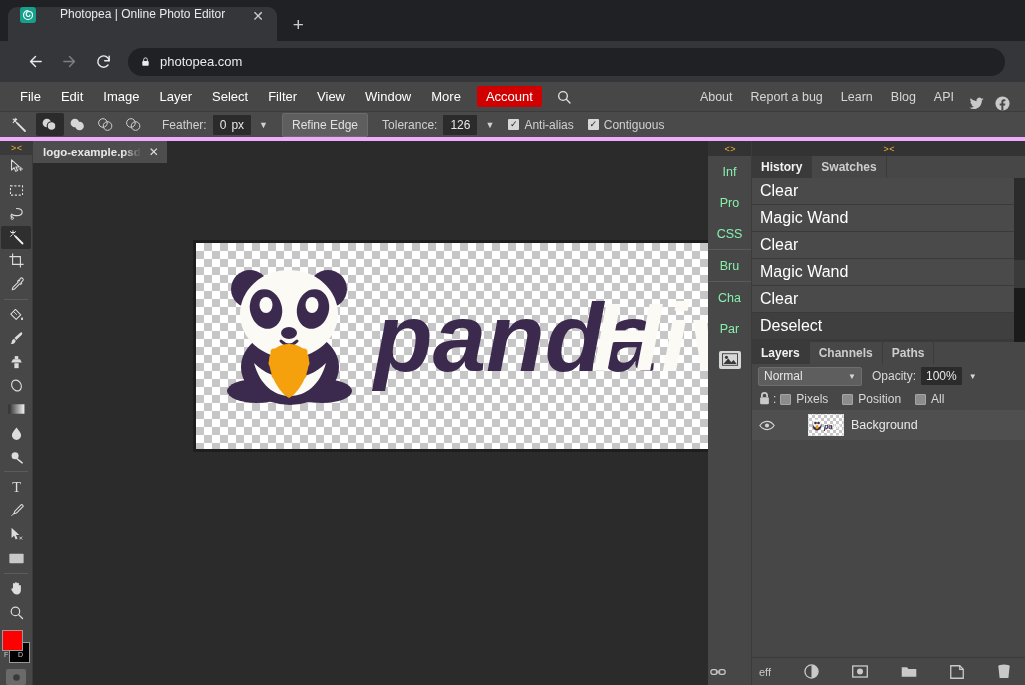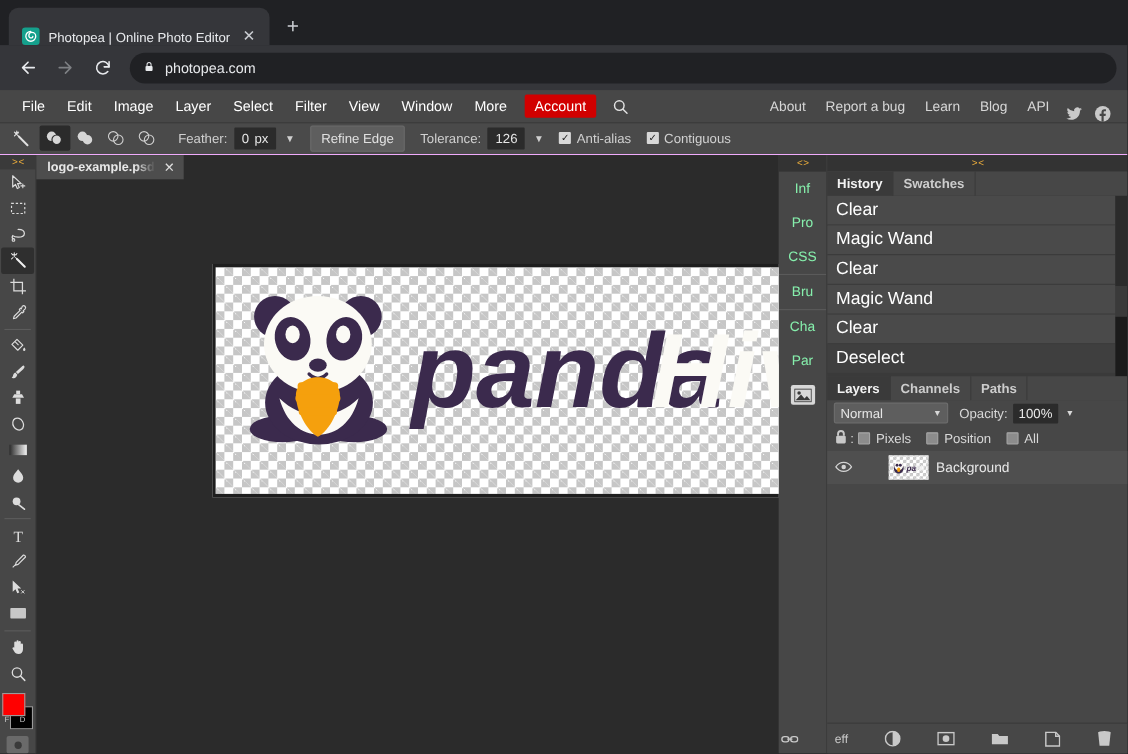--- a/index.html
+++ b/index.html
@@ -9,21 +9,21 @@
     font-family: "Liberation Sans", sans-serif;
     overflow: hidden;
   }
 
   
   .browser-tabstrip {
     height: 41px; background: #202124;
     display: flex; align-items: flex-end; padding-left: 8px;
   }
   .btab {
-    display: flex; align-items: flex-end; gap: 8px;
+    display: flex; align-items: flex-start; gap: 24px;
     height: 34px; background: #35363a;
     border-radius: 9px 9px 0 0; padding: 0 10px 0 12px;
     min-width: 215px; position: relative;
   }
   .btab-favicon {
     width: 16px; height: 16px; border-radius: 3px;
     background: #15a08c; flex: 0 0 auto;
     display: flex; align-items: center; justify-content: center;
   }
   .btab-favicon svg { display: block; }
@@ -37,21 +37,21 @@
     flex: 0 0 auto; line-height: 1;
   }
   .newtab {
     color: #c9ccd1; font-size: 19px; width: 30px; height: 30px;
     display: flex; align-items: center; justify-content: center;
     margin-left: 6px; margin-bottom: 2px; line-height: 1;
   }
 
   .browser-toolbar {
     height: 41px; background: #35363a;
-    display: flex; align-items: center; padding: 0 10px; gap: 4px;
+    display: flex; align-items: center; padding: 0 20px; gap: 4px;
   }
   .nav-btn {
     width: 30px; height: 30px; border-radius: 50%;
     display: flex; align-items: center; justify-content: center;
     color: #e8eaed;
   }
   .nav-btn.disabled { color: #7e8084; }
   .omnibox {
     flex: 1 1 auto; height: 28px; background: #202124;
     border-radius: 14px; display: flex; align-items: center;
@@ -77,21 +77,21 @@
   .menu-search { padding: 0 8px; display: flex; align-items: center; }
   .menubar-right {
     margin-left: auto; display: flex; align-items: flex-end; gap: 0px;
   }
   .menubar-right .menu-item { font-size: 12.5px; padding: 0 9px; color: #d6d6d6; }
   .social { width: 26px; display: flex; align-items: center; justify-content: center; }
 
   .optionsbar {
     height: 29px; background: #4a4a4a;
     display: flex; align-items: center; padding: 0 6px; gap: 0px;
-    border-bottom: 1px solid #f0abfc;
+    border-bottom: 4px solid #f0abfc;
   }
   .opt-toolicon {
     width: 26px; height: 26px; display: flex;
     align-items: center; justify-content: center;
   }
   .sel-modes { display: flex; align-items: center; margin-left: 4px; }
   .sel-mode {
     width: 28px; height: 23px; display: flex;
     align-items: center; justify-content: center; border-radius: 2px;
   }

